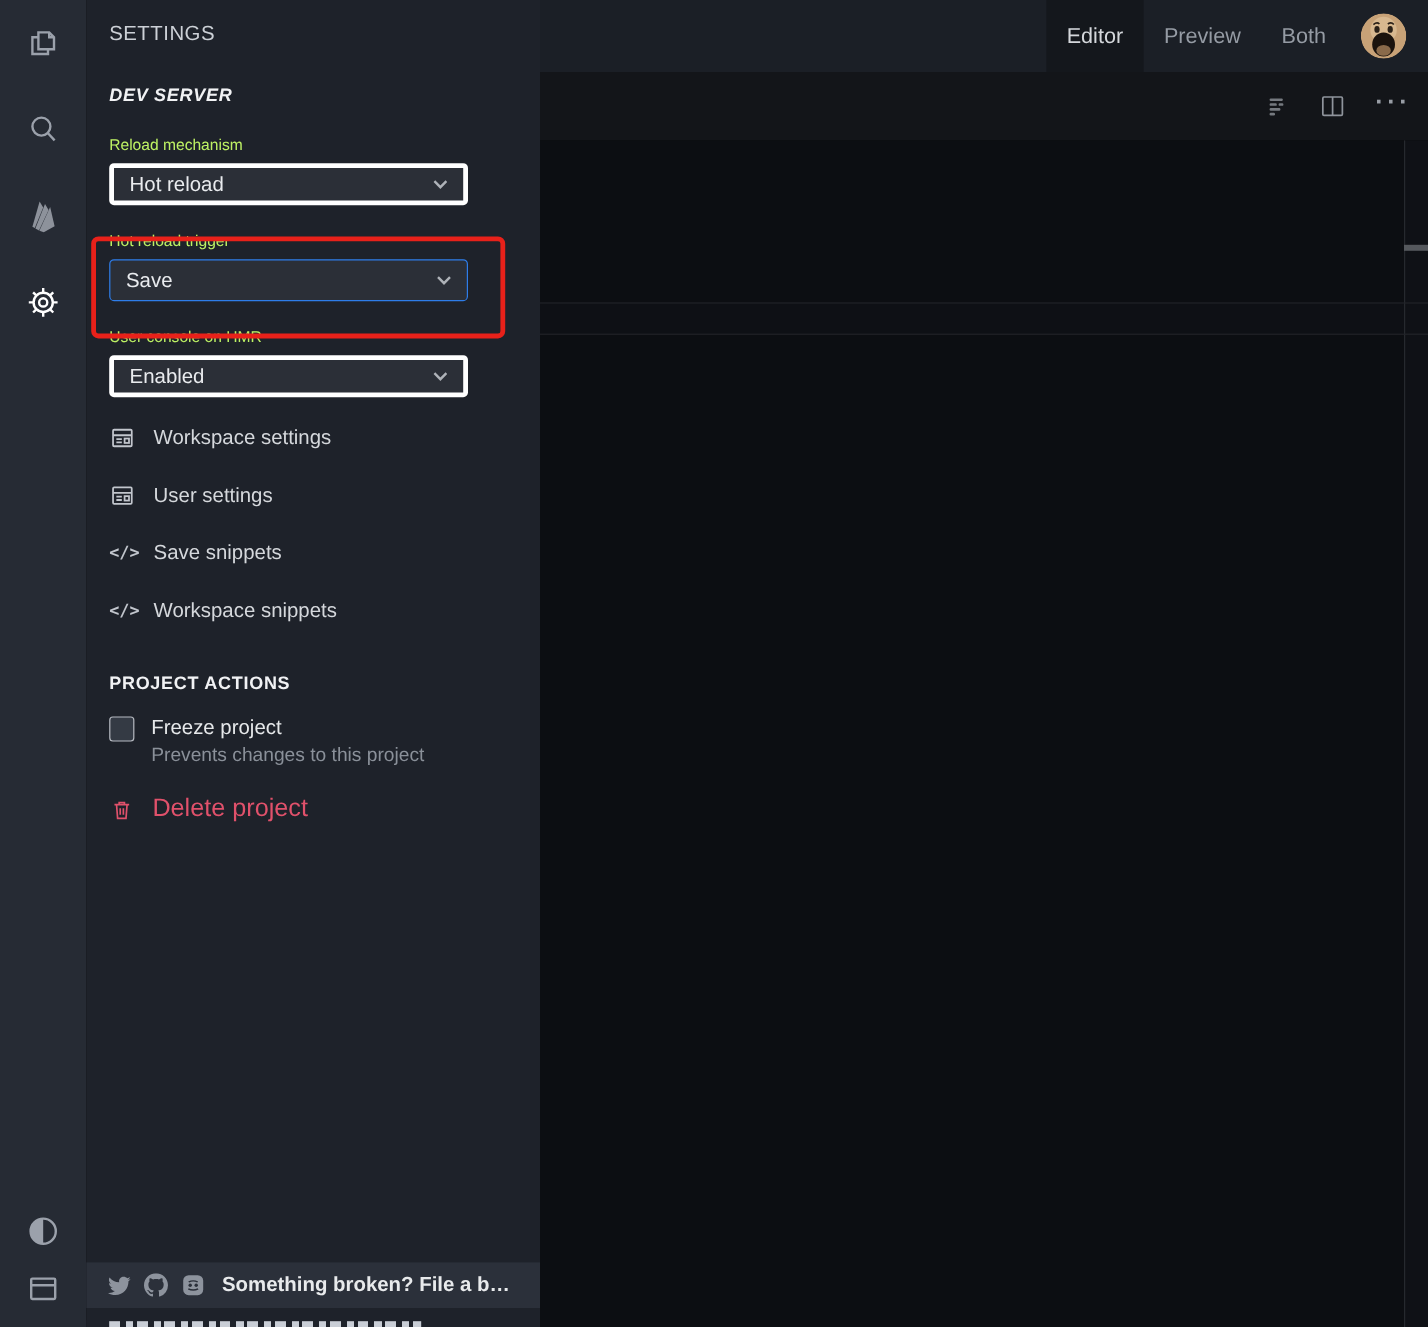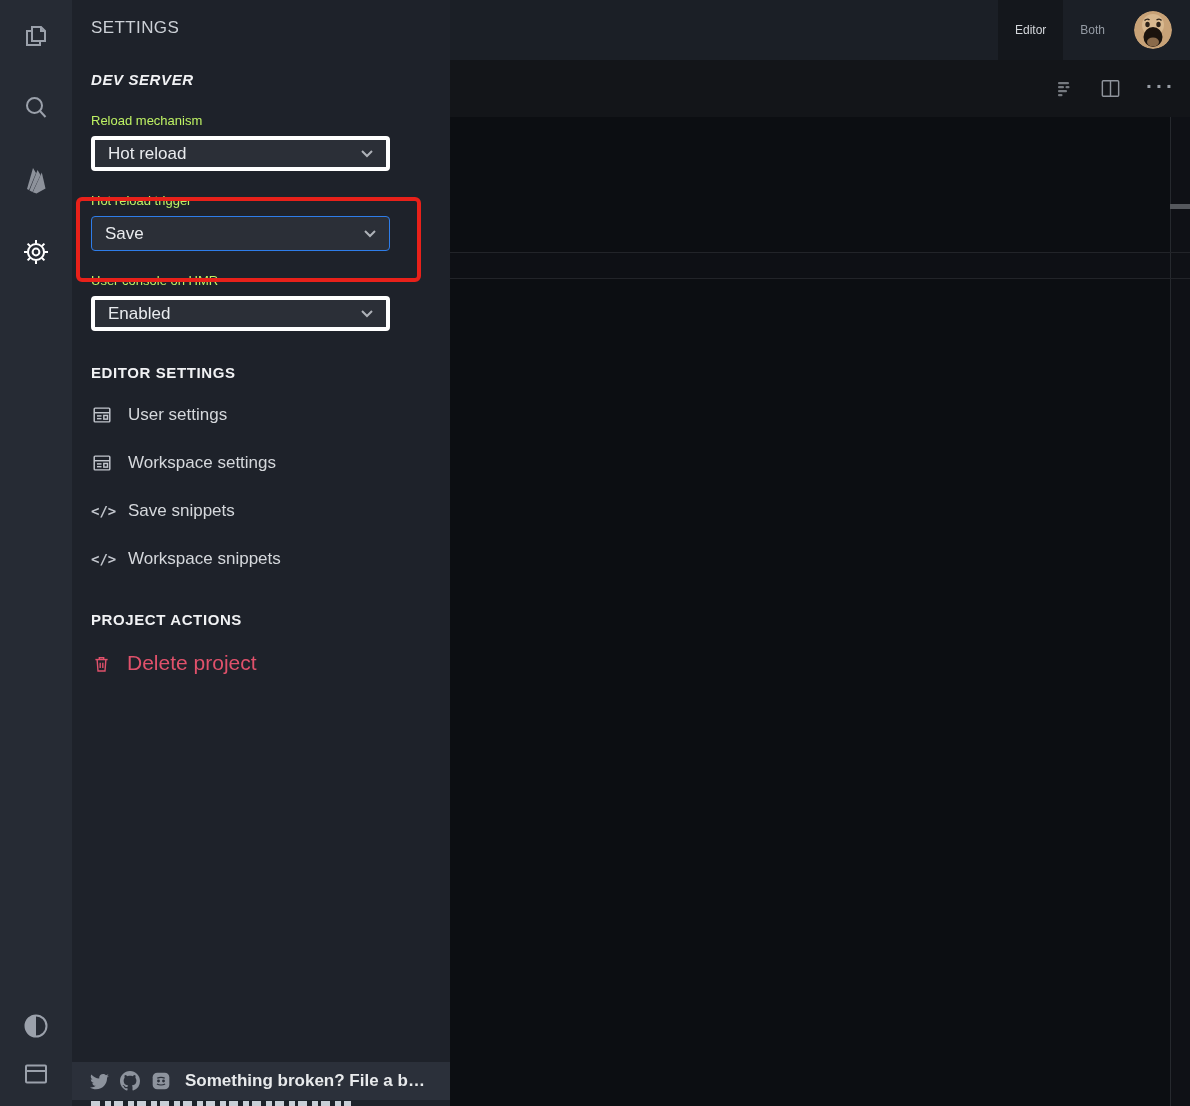--- a/index.html
+++ b/index.html
@@ -57,40 +57,40 @@
   .code-glyph { font-family:"DejaVu Sans Mono", monospace; font-size:14px; font-weight:700; color:#c2c6cd; width:22px; text-align:center; }
   .freeze-row { margin-top:18px; display:flex; gap:14px; cursor:pointer; }
   .checkbox { width:21px; height:21px; background:#343a44; border:1px solid #b6bac1; border-radius:3px; flex:none; margin-top:1px; }
   .freeze-label { font-size:17px; color:#e6e8ea; line-height:22px; }
   .freeze-desc { font-size:16px; color:#8a9099; margin-top:3px; }
   .delete-row { margin-top:23px; display:flex; align-items:center; gap:15px; cursor:pointer; }
   .delete-row svg { stroke:#e0516b; fill:none; stroke-width:1.6; }
   .delete-label { font-size:21px; color:#e0516b; }
 
   .panel-footer {
-    position:absolute; left:0; bottom:6px; width:100%; height:38px;
+    position:absolute; left:0; bottom:16px; width:100%; height:38px;
     background:#2b303a; display:flex; align-items:center; padding-left:16px; gap:9px;
   }
   .panel-footer svg { fill:#8d939d; }
   .footer-icon { width:22px; height:22px; display:flex; align-items:center; justify-content:center; cursor:pointer; flex:none; }
   .footer-text { font-size:17px; font-weight:700; color:#e8eaec; white-space:nowrap; overflow:hidden; margin-left:4px; }
   .panel-clip {
     position:absolute; left:0; bottom:0; width:100%; height:6px; background:#1e222a; overflow:hidden;
   }
   .panel-clip .frag {
     margin:1px 0 0 19px; width:260px; height:5px;
     background:repeating-linear-gradient(90deg,#c9ced6 0 9px,#1e222a 9px 14px,#c9ced6 14px 20px,#1e222a 20px 23px);
   }
 
   
   .top-header {
     position:absolute; left:450px; top:0; right:0; height:60px;
     background:#1b1f26; display:flex; align-items:stretch; justify-content:flex-end;
   }
-  .view-tab { display:flex; align-items:center; padding:0 17px; font-size:12px; color:#959ba4; cursor:pointer; }
+  .view-tab { display:flex; align-items:center; padding:0 17px; font-size:18px; color:#959ba4; cursor:pointer; }
   .view-tab.active { background:#14171c; color:#d4d7db; }
   .avatar { width:38px; height:38px; border-radius:50%; overflow:hidden; align-self:center; margin:0 18px 0 12px; cursor:pointer; flex:none; }
 
   
   .editor-toolbar {
     position:absolute; left:450px; top:60px; right:0; height:57px;
     background:#131519; display:flex; align-items:center; justify-content:flex-end; gap:24px; padding-right:14px;
   }
   .tb-btn { display:flex; align-items:center; justify-content:center; cursor:pointer; color:#989da5; }
   .tb-btn svg .bar { fill:#75797f; }
@@ -189,55 +189,61 @@
     </div>
 
     <div class="field-label lbl-3">User console on HMR</div>
     <div class="select">
       <span>Enabled</span>
       <svg width="14" height="9" viewBox="0 0 14 9">
           <polyline points="2,2 7,7 12,2"></polyline>
         </svg>
     </div>
 
-    <div class="section-heading h-editor">EDITOR SETTINGS</div>
 
     <div class="link-list">
       <div class="link-item">
         <svg width="22" height="22" viewBox="0 0 24 24">
           <rect x="3.5" y="4.5" width="17" height="15" rx="1"></rect>
           <line x1="3.5" y1="9.5" x2="20.5" y2="9.5"></line>
           <line x1="6.5" y1="13" x2="11.5" y2="13"></line>
           <line x1="6.5" y1="16" x2="11.5" y2="16"></line>
           <rect x="14" y="12.5" width="4" height="4"></rect>
         </svg>
-        <span>User settings</span>
+        <span>Workspace settings</span>
       </div>
       <div class="link-item">
         <svg width="22" height="22" viewBox="0 0 24 24">
           <rect x="3.5" y="4.5" width="17" height="15" rx="1"></rect>
           <line x1="3.5" y1="9.5" x2="20.5" y2="9.5"></line>
           <line x1="6.5" y1="13" x2="11.5" y2="13"></line>
           <line x1="6.5" y1="16" x2="11.5" y2="16"></line>
           <rect x="14" y="12.5" width="4" height="4"></rect>
         </svg>
-        <span>Workspace settings</span>
+        <span>User settings</span>
       </div>
       <div class="link-item">
         <span class="code-glyph">&lt;/&gt;</span>
         <span>Save snippets</span>
       </div>
       <div class="link-item">
         <span class="code-glyph">&lt;/&gt;</span>
         <span>Workspace snippets</span>
       </div>
     </div>
 
     <div class="section-heading h-actions">PROJECT ACTIONS</div>
 
+    <div class="freeze-row">
+      <div class="checkbox"></div>
+      <div>
+        <div class="freeze-label">Freeze project</div>
+        <div class="freeze-desc">Prevents changes to this project</div>
+      </div>
+    </div>
 
     <div class="delete-row">
       <svg width="21" height="21" viewBox="0 0 24 24">
         <path d="M5 7.5 h14"></path>
         <path d="M9.5 7.5 v-2 h5 v2"></path>
         <path d="M7 7.5 l1 13 h8 l1 -13"></path>
         <line x1="10.5" y1="11" x2="10.5" y2="17"></line>
         <line x1="13.5" y1="11" x2="13.5" y2="17"></line>
       </svg>
       <span class="delete-label">Delete project</span>
@@ -273,20 +279,23 @@
   <div class="panel-clip">
       <div class="frag"></div>
     </div>
 </section>
 
 <header class="top-header">
   <div class="view-tab active">
     <span>Editor</span>
   </div>
   <div class="view-tab">
+    <span>Preview</span>
+  </div>
+  <div class="view-tab">
     <span>Both</span>
   </div>
   <div class="avatar">
     <svg width="38" height="38" viewBox="0 0 38 38">
       <circle cx="19" cy="19" r="19" fill="#c8a277"></circle>
       <circle cx="19" cy="14" r="11" fill="#d8b88f"></circle>
       <ellipse cx="13.5" cy="13.5" rx="2.2" ry="2.8" fill="#2b2118"></ellipse>
       <ellipse cx="24.5" cy="13.5" rx="2.2" ry="2.8" fill="#2b2118"></ellipse>
       <path d="M10.5 9.5 q3 -2.5 5 -0.5" stroke="#2b2118" stroke-width="1.4" fill="none"></path>
       <path d="M22.5 9 q3 -2 5 0.5" stroke="#2b2118" stroke-width="1.4" fill="none"></path>

